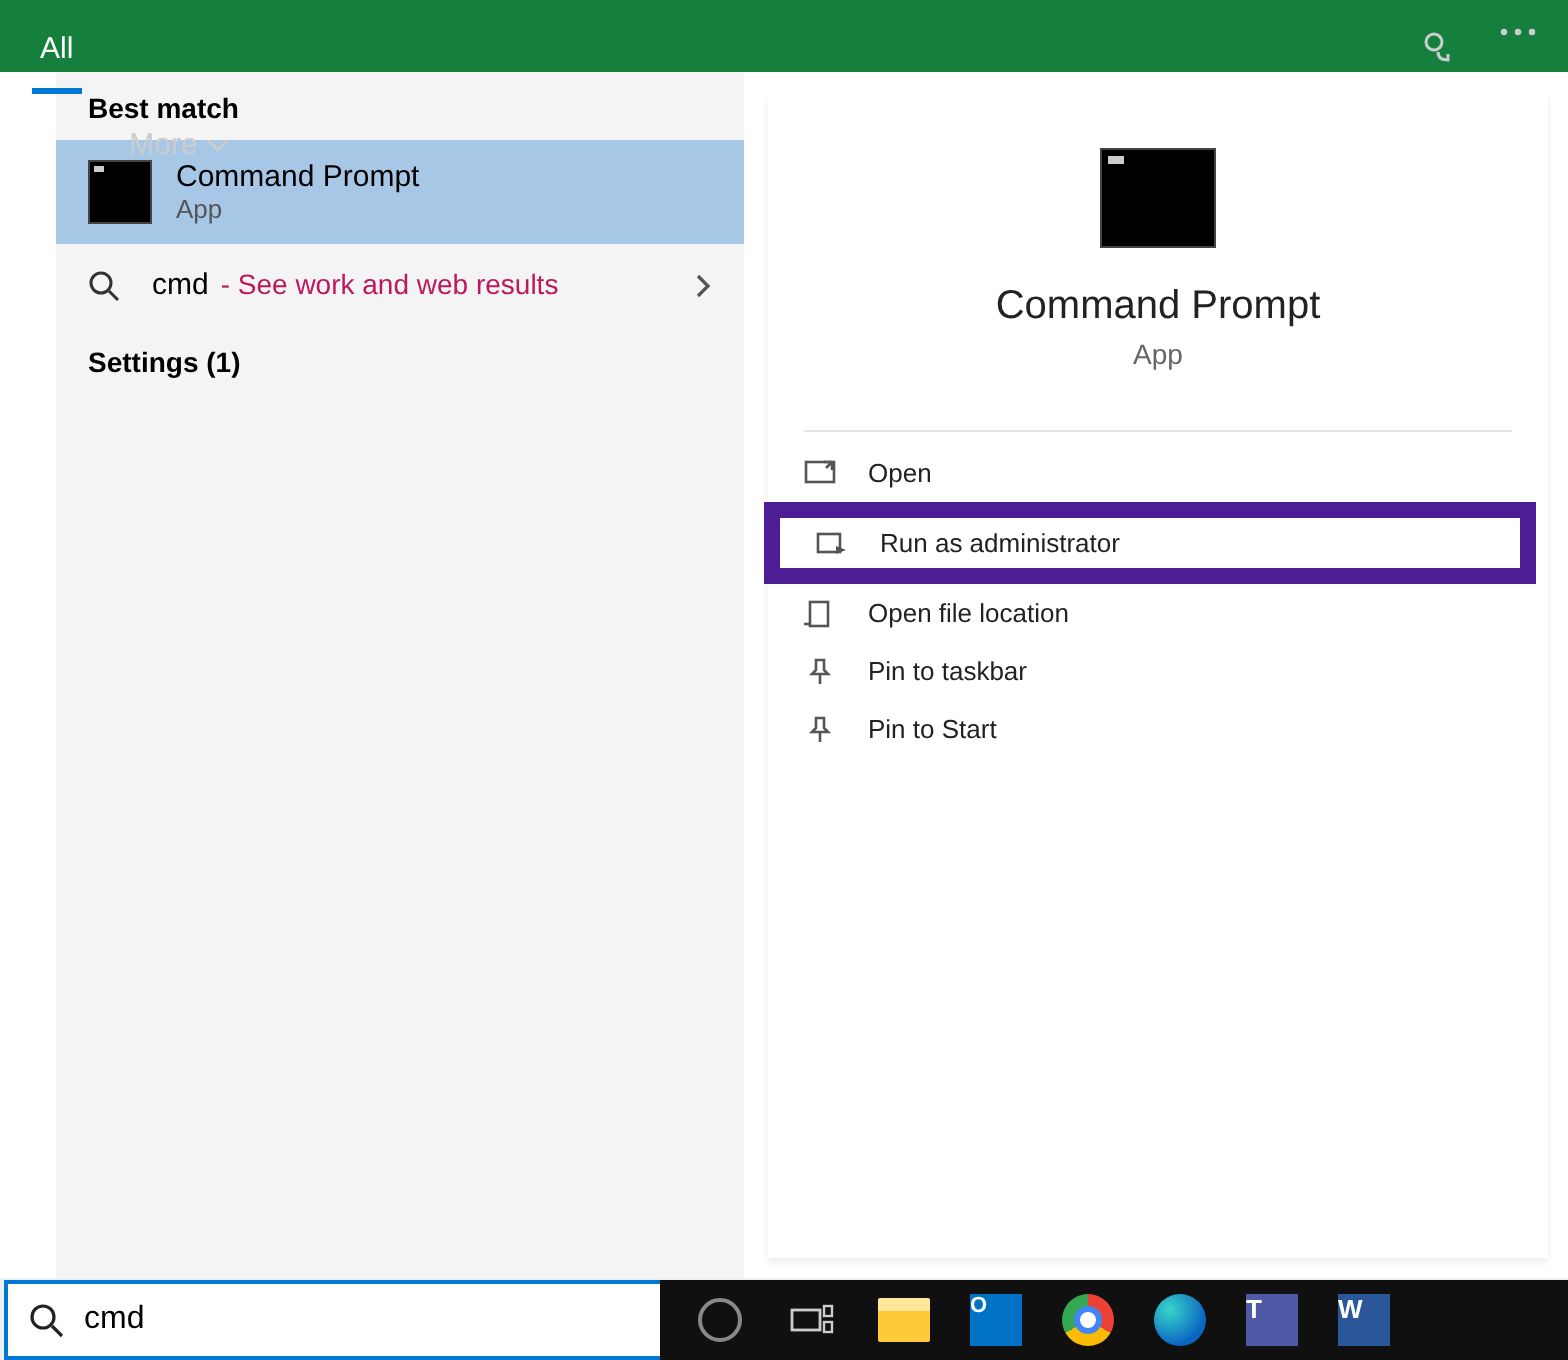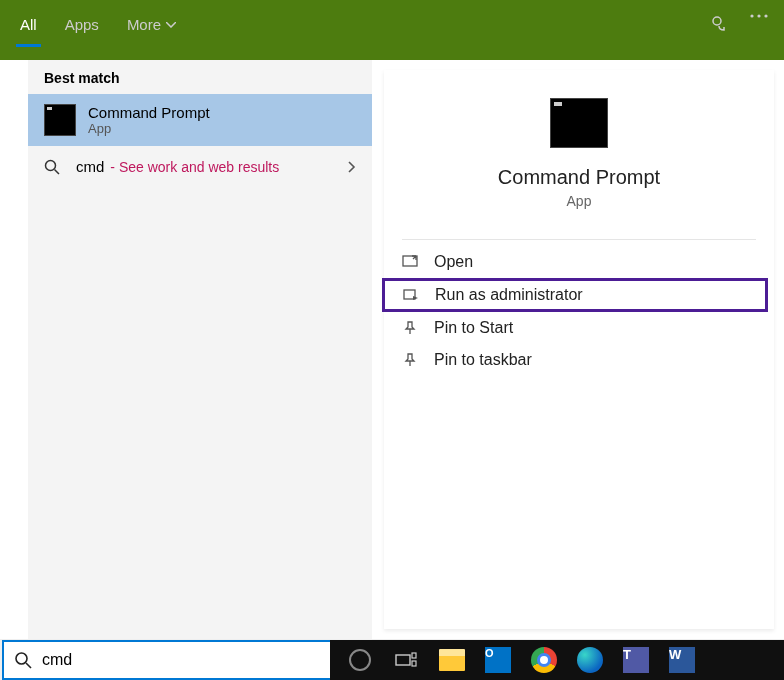--- a/index.html
+++ b/index.html
@@ -1,24 +1,24 @@
 <!DOCTYPE html>
 <html><head>
   <meta charset="utf-8">
   <style>
     * { margin: 0; padding: 0; box-sizing: border-box; font-family: "Segoe UI", Arial, sans-serif; }
     body { width: 784px; height: 680px; background: #efefef; position: relative; overflow: hidden; }
 
     .search-panel { width: 784px; height: 639px; display: flex; flex-direction: column; background: #fff; }
 
-    .tabs-bar { height: 60px; background: #4d7c0f; display: flex; align-items: flex-start; padding: 0 6px; position: relative; }
+    .tabs-bar { height: 36px; background: #15803d; display: flex; align-items: flex-start; padding: 0 6px; position: relative; }
     .tab { color: #ccc; font-size: 15px; padding: 16px 14px 14px; cursor: pointer; position: relative; }
     .tab.active { color: #fff; }
     .tab.active::after { content: ""; position: absolute; left: 10px; right: 10px; bottom: 0; height: 3px; background: #0078d4; }
-    .tab-more { display: flex; align-items: center; gap: 5px; }
+    .tab-more { display: flex; align-items: center; gap: 5px; margin-top: 48px; }
     .tabs-spacer { flex: 1; }
     .tabs-icon { color: #ccc; font-size: 18px; padding: 14px 10px; cursor: pointer; }
 
     .main-area { flex: 1; display: flex; }
     .left-pane { width: 344px; background: #f4f4f4; display: flex; flex-direction: column; margin-left: 28px; }
     .right-pane { flex: 1; background: #fff; margin: 10px 10px 10px 12px; box-shadow: 0 2px 4px rgba(0,0,0,.08); display: flex; flex-direction: column; }
 
     .section-header { font-size: 14px; font-weight: 600; color: #000; padding: 10px 16px 8px; }
 
     .result-row { display: flex; align-items: center; padding: 10px 16px; cursor: pointer; }
@@ -37,22 +37,22 @@
     .chevron { color: #555; font-size: 16px; }
 
     .preview-head { padding: 28px 20px 16px; text-align: center; }
     .preview-icon { width: 58px; height: 50px; background: #000; border: 1px solid #444; margin: 0 auto 18px; position: relative; }
     .preview-icon::after { content: ""; position: absolute; top: 3px; left: 3px; width: 8px; height: 4px; background: #ccc; }
     .preview-title { font-size: 20px; color: #222; margin-bottom: 4px; }
     .preview-sub { font-size: 14px; color: #666; }
 
     .preview-divider { height: 1px; background: #e5e5e5; margin: 14px 18px 6px; }
 
-    .action-row { display: flex; align-items: center; gap: 14px; padding: 7px 18px; cursor: pointer; font-size: 16px; color: #222; }
-    .action-row.highlight { border: 3px solid #4c1d95; margin-left: -2px; margin-right: 6px; padding: 5px 18px; }
+    .action-row { display: flex; align-items: center; gap: 14px; padding: 7px 18px; cursor: pointer; font-size: 13px; color: #222; }
+    .action-row.highlight { border: 8px solid #4c1d95; margin-left: -2px; margin-right: 6px; padding: 5px 18px; }
     .action-icon { width: 18px; color: #555; font-size: 15px; text-align: center; }
 
     .search-box { position: absolute; left: 2px; bottom: 0; width: 332px; height: 40px; background: #fff; border: 2px solid #0078d4; display: flex; align-items: center; padding: 0 10px; gap: 10px; }
     .search-box input { border: none; outline: none; flex: 1; font-size: 16px; background: transparent; }
 
     .taskbar { position: absolute; left: 330px; right: 0; bottom: 0; height: 40px; background: #101010; display: flex; align-items: center; padding: 0 14px; gap: 14px; }
     .tb-icon { width: 32px; height: 32px; display: flex; align-items: center; justify-content: center; font-size: 18px; cursor: pointer; border-radius: 2px; }
     .tb-cortana { border: 2px solid #888; border-radius: 50%; width: 22px; height: 22px; }
     .tb-taskview { color: #ccc; }
     .tb-file { background: linear-gradient(#ffe69a 0 30%, #ffc939 30% 100%); width: 26px; height: 22px; border-radius: 1px; }
@@ -65,21 +65,20 @@
 
     svg { display: block; }
   </style>
 </head>
 <body>
 
 <div class="search-panel">
 
   <div class="tabs-bar">
     <div class="tab active">All</div>
-    <div class="tab">Apps</div>
     <div class="tab tab-more">
       <span>More</span>
       <svg width="10" height="6" viewBox="0 0 10 6">
           <path d="M0 0 L5 5 L10 0" stroke="#ccc" fill="none" stroke-width="1.5"></path>
         </svg>
     </div>
     <div class="tabs-spacer"></div>
     <div class="tabs-icon">
       <svg width="20" height="20" viewBox="0 0 20 20">
           <circle cx="7" cy="7" r="4" stroke="#ccc" fill="none" stroke-width="1.5"></circle>
@@ -120,20 +119,21 @@
           <span class="web-query">cmd</span>
           <span class="web-hint">- See work and web results</span>
         </div>
         <span class="chevron">
           <svg width="8" height="12" viewBox="0 0 8 12">
               <path d="M1 1 L6 6 L1 11" stroke="#555" fill="none" stroke-width="1.6"></path>
             </svg>
         </span>
       </div>
 
+      <div class="section-header">Settings (1)</div>
     </div>
 
     <div class="right-pane">
       <div class="preview-head">
         <div class="preview-icon"></div>
         <div class="preview-title">Command Prompt</div>
         <div class="preview-sub">App</div>
       </div>
       <div class="preview-divider"></div>
 
@@ -150,37 +150,46 @@
       <div class="action-row highlight">
         <span class="action-icon">
           <svg width="16" height="14" viewBox="0 0 16 14">
               <rect x="1" y="2" width="11" height="9" stroke="#555" fill="none" stroke-width="1.3"></rect>
               <path d="M10 8 L10 12 L15 10 Z" fill="#555"></path>
             </svg>
         </span>
         <span>Run as administrator</span>
       </div>
 
+      <div class="action-row">
+        <span class="action-icon">
+          <svg width="16" height="14" viewBox="0 0 16 14">
+              <rect x="3" y="1" width="9" height="12" stroke="#555" fill="none" stroke-width="1.3"></rect>
+              <path d="M3 12 L0 12" stroke="#555" stroke-width="1.3"></path>
+            </svg>
+        </span>
+        <span>Open file location</span>
+      </div>
 
       <div class="action-row">
         <span class="action-icon">
           <svg width="16" height="14" viewBox="0 0 16 14">
               <path d="M6 1 L10 1 L10 6 L12 8 L4 8 L6 6 Z M8 8 L8 13" stroke="#555" fill="none" stroke-width="1.3"></path>
             </svg>
         </span>
+        <span>Pin to taskbar</span>
+      </div>
+
+      <div class="action-row">
+        <span class="action-icon">
+          <svg width="16" height="14" viewBox="0 0 16 14">
+              <path d="M6 1 L10 1 L10 6 L12 8 L4 8 L6 6 Z M8 8 L8 13" stroke="#555" fill="none" stroke-width="1.3"></path>
+            </svg>
+        </span>
         <span>Pin to Start</span>
-      </div>
-
-      <div class="action-row">
-        <span class="action-icon">
-          <svg width="16" height="14" viewBox="0 0 16 14">
-              <path d="M6 1 L10 1 L10 6 L12 8 L4 8 L6 6 Z M8 8 L8 13" stroke="#555" fill="none" stroke-width="1.3"></path>
-            </svg>
-        </span>
-        <span>Pin to taskbar</span>
       </div>
     </div>
 
   </div>
 </div>
 
 <div class="search-box">
   <span>
     <svg width="18" height="18" viewBox="0 0 18 18">
         <circle cx="7.5" cy="7.5" r="5.5" stroke="#222" fill="none" stroke-width="1.6"></circle>

